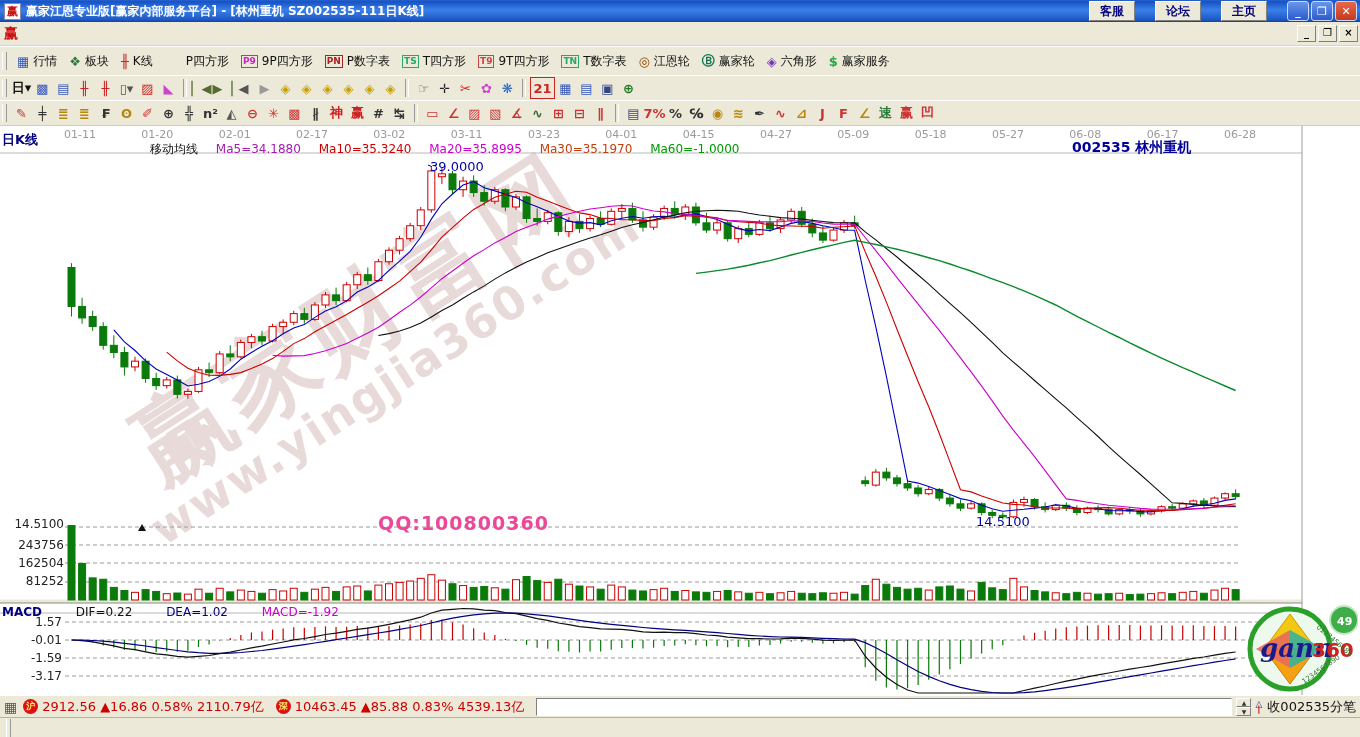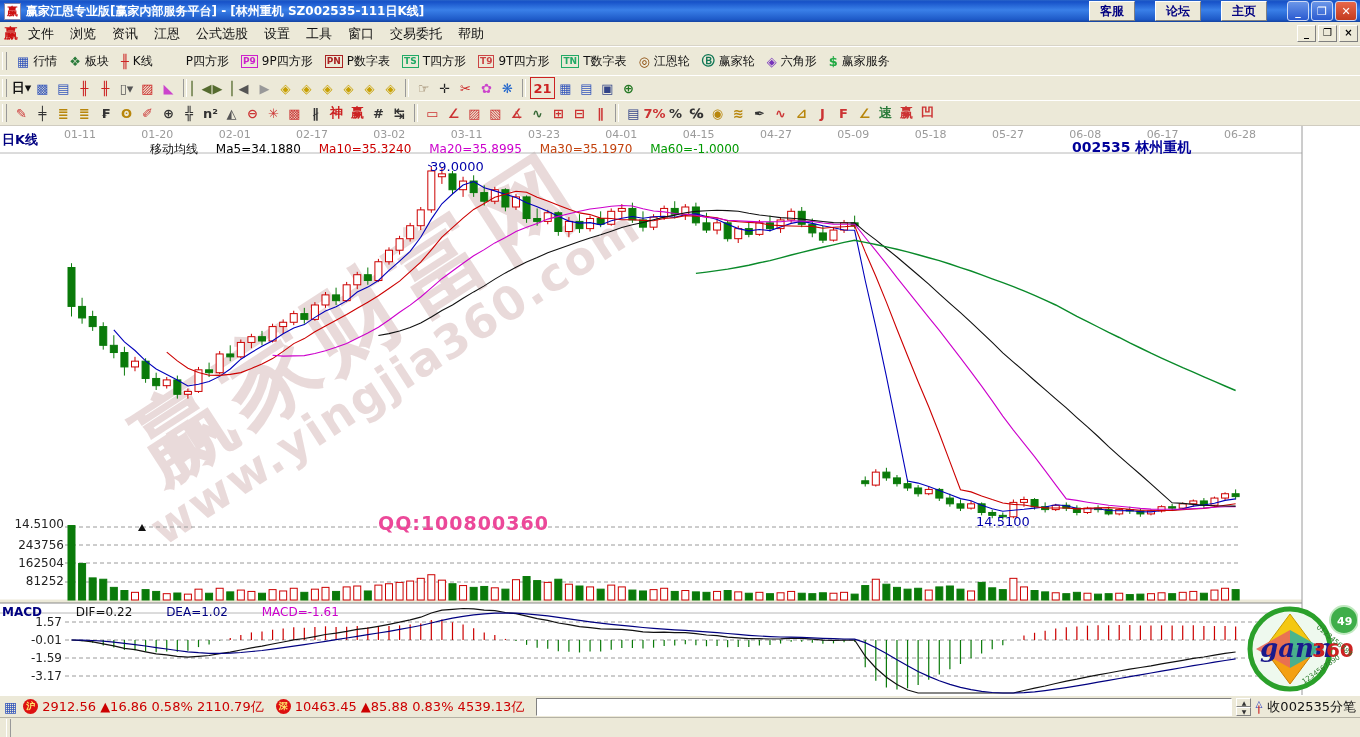--- a/index.html
+++ b/index.html
@@ -40,21 +40,21 @@
   .mini-btn{width:21px;height:20px;display:inline-flex;align-items:center;justify-content:center;
     font-size:13px;font-weight:bold;}
   .sep{width:2px;height:18px;border-left:1px solid #999;border-right:1px solid #fff;margin:0 4px;}
   
   #chartarea{position:absolute;left:0;top:126px;width:1360px;height:569px;background:#fff;}
   #chart-svg{position:absolute;left:0;top:0;}
   .ovl{position:absolute;white-space:nowrap;}
   #pane-label{left:2px;top:5px;color:#000080;font-weight:bold;font-size:13px;text-align:right;}
   #ma-header{left:150px;top:15px;font-size:12px;}
   #ma-header span{margin-right:14px;}
-  .ma-t{color:#111;} .ma5{color:#000000;text-align:center;} .ma10{color:#cc0000;} .ma20{color:#cc00cc;} .ma30{color:#c2410c;} .ma60{color:#009900;}
+  .ma-t{color:#111;} .ma5{color:#a21caf;text-align:center;} .ma10{color:#cc0000;} .ma20{color:#cc00cc;} .ma30{color:#c2410c;} .ma60{color:#009900;}
   #stock-label{left:1072px;top:13px;color:#000099;font-weight:bold;font-size:14px;}
   #high-label{left:430px;top:33px;color:#0000aa;font-size:13px;}
   #low-label{left:976px;top:388px;color:#0000aa;font-size:13px;}
   #qq-mark{left:378px;top:386px;color:#ec4899;font-size:19px;letter-spacing:1px;font-weight:bold;}
   #watermark{left:40px;top:140px;width:660px;text-align:center;transform:rotate(-33deg);
     color:rgba(202,168,168,0.42);pointer-events:none;}
   #watermark .wm1{font-size:96px;font-weight:bold;letter-spacing:6px;line-height:1;}
   #watermark .wm2{font-size:46px;font-weight:bold;letter-spacing:2px;margin-top:-4px;}
   #macd-header{left:2px;top:479px;font-size:12px;}
   #macd-header span{margin-right:30px;}
@@ -91,21 +91,20 @@
     <span class="xp-btn">客服</span>
     <span class="xp-btn">论坛</span>
     <span class="xp-btn">主页</span>
     <span class="win-btn">_</span>
     <span class="win-btn">❐</span>
     <span class="win-btn close">✕</span>
   </div>
 
   <div id="menubar">
     <span class="logo">赢</span>
-    <span id="menu-items"><span class="menu-item">文件</span><span class="menu-item">浏览</span><span class="menu-item">资讯</span><span class="menu-item">江恩</span><span class="menu-item">公式选股</span><span class="menu-item">设置</span><span class="menu-item">工具</span><span class="menu-item">窗口</span><span class="menu-item">交易委托</span><span class="menu-item">帮助</span></span>
     <span class="spacer"></span>
     <span class="mdi-btn">_</span>
     <span class="mdi-btn">❐</span>
     <span class="mdi-btn">×</span>
   </div>
 
   <div id="toolbar1" class="toolbar">
       <span class="grip"></span>
       <span class="tb-btn">
         <span class="tb-ico" style="color: rgb(51, 85, 187);">▦</span>
@@ -749,21 +748,21 @@
       <span class="ma60">Ma60=-1.0000</span>
     </div>
     <div class="ovl" id="stock-label">002535 林州重机</div>
     <div class="ovl" id="high-label">39.0000</div>
     <div class="ovl" id="low-label">14.5100</div>
     <div class="ovl" id="qq-mark">QQ:100800360</div>
     <div class="ovl" id="macd-header">
       <span class="mh-name">MACD</span>
       <span class="mh-dif">DIF=0.22</span>
       <span class="mh-dea">DEA=1.02</span>
-      <span class="mh-macd">MACD=-1.61</span>
+      <span class="mh-macd">MACD=-1.92</span>
     </div>
     <div class="ovl" id="gann-logo">
       <svg width="112" height="92">
         <circle cx="44" cy="47" r="40" fill="#eef9ee" stroke="#2aa02a" stroke-width="5"></circle>
         <polygon points="44,12 70,47 18,47" fill="#f4c812" stroke="#c89b00"></polygon>
         <polygon points="44,82 70,47 18,47" fill="#f4a012" stroke="#c87b00"></polygon>
         <polygon points="10,47 44,28 44,66" fill="#e86a5a" opacity="0.9"></polygon>
         <polygon points="78,47 44,28 44,66" fill="#2ab2a2" opacity="0.85"></polygon>
         <text x="14" y="55" font-family="DejaVu Serif, serif" font-style="italic" font-weight="bold" font-size="26" fill="#1a1a8c">gann</text>
         <text x="66" y="55" font-family="DejaVu Sans, sans-serif" font-weight="bold" font-size="20" fill="#cc2222">360</text>

